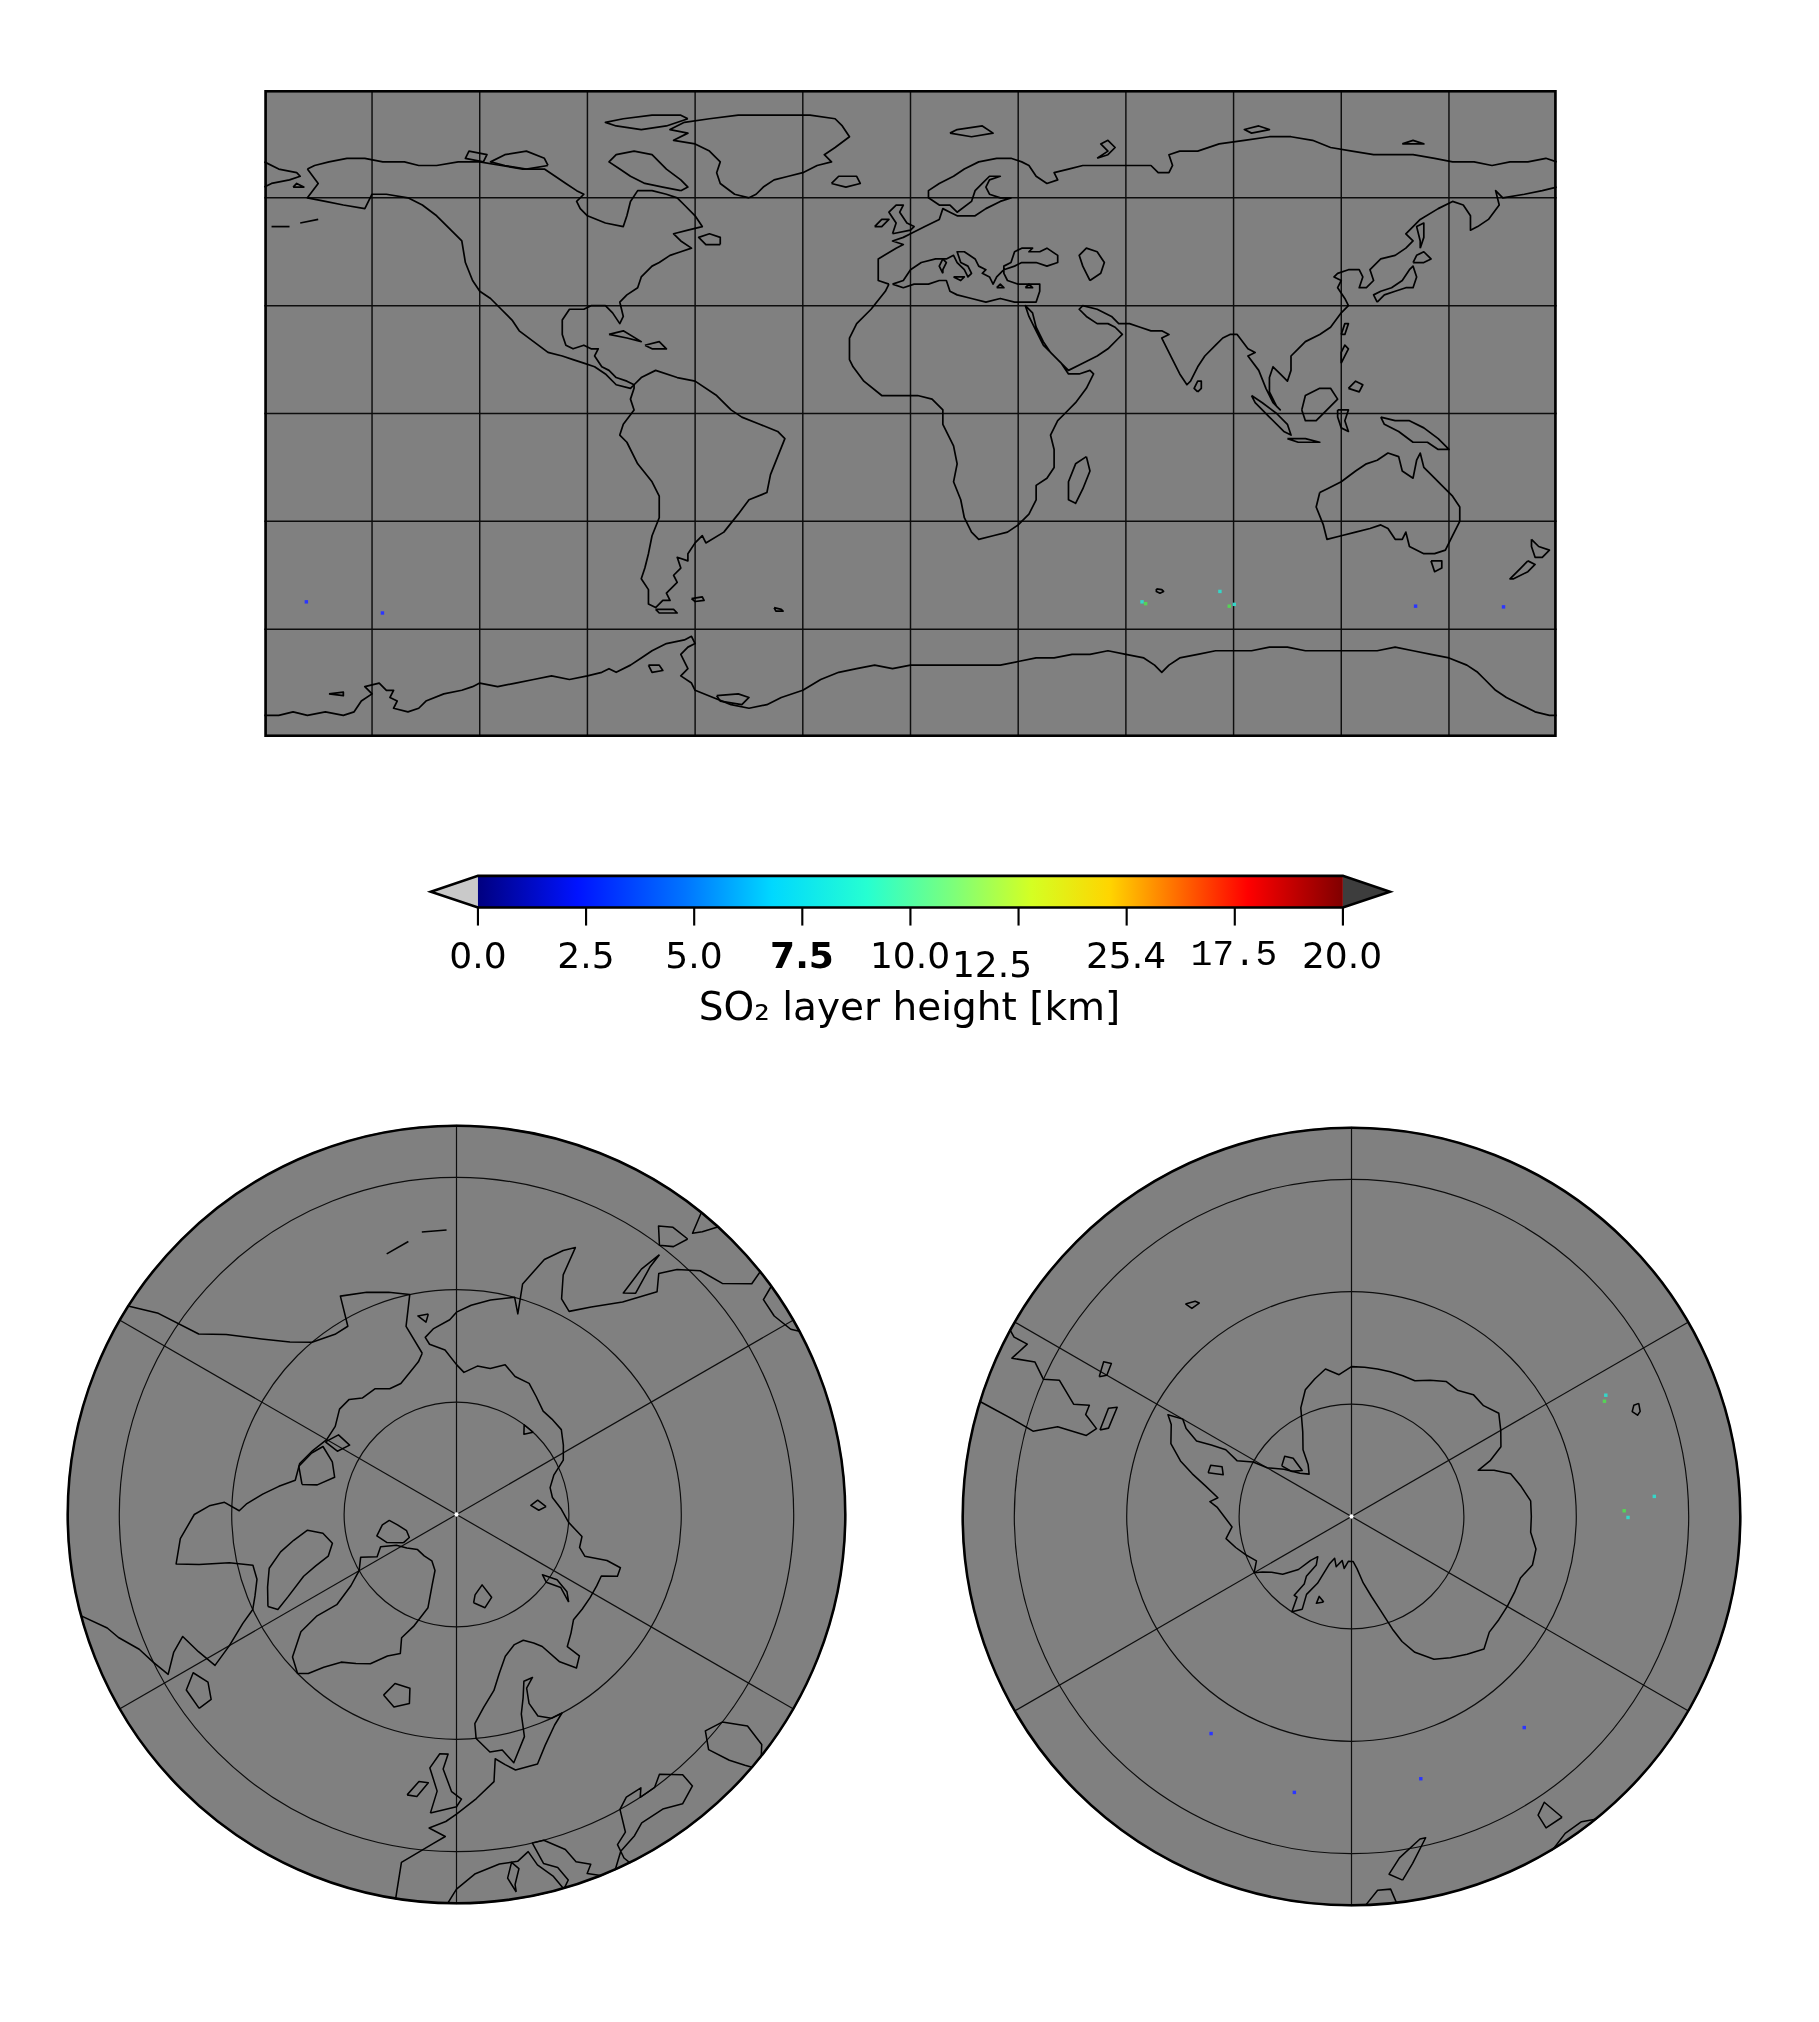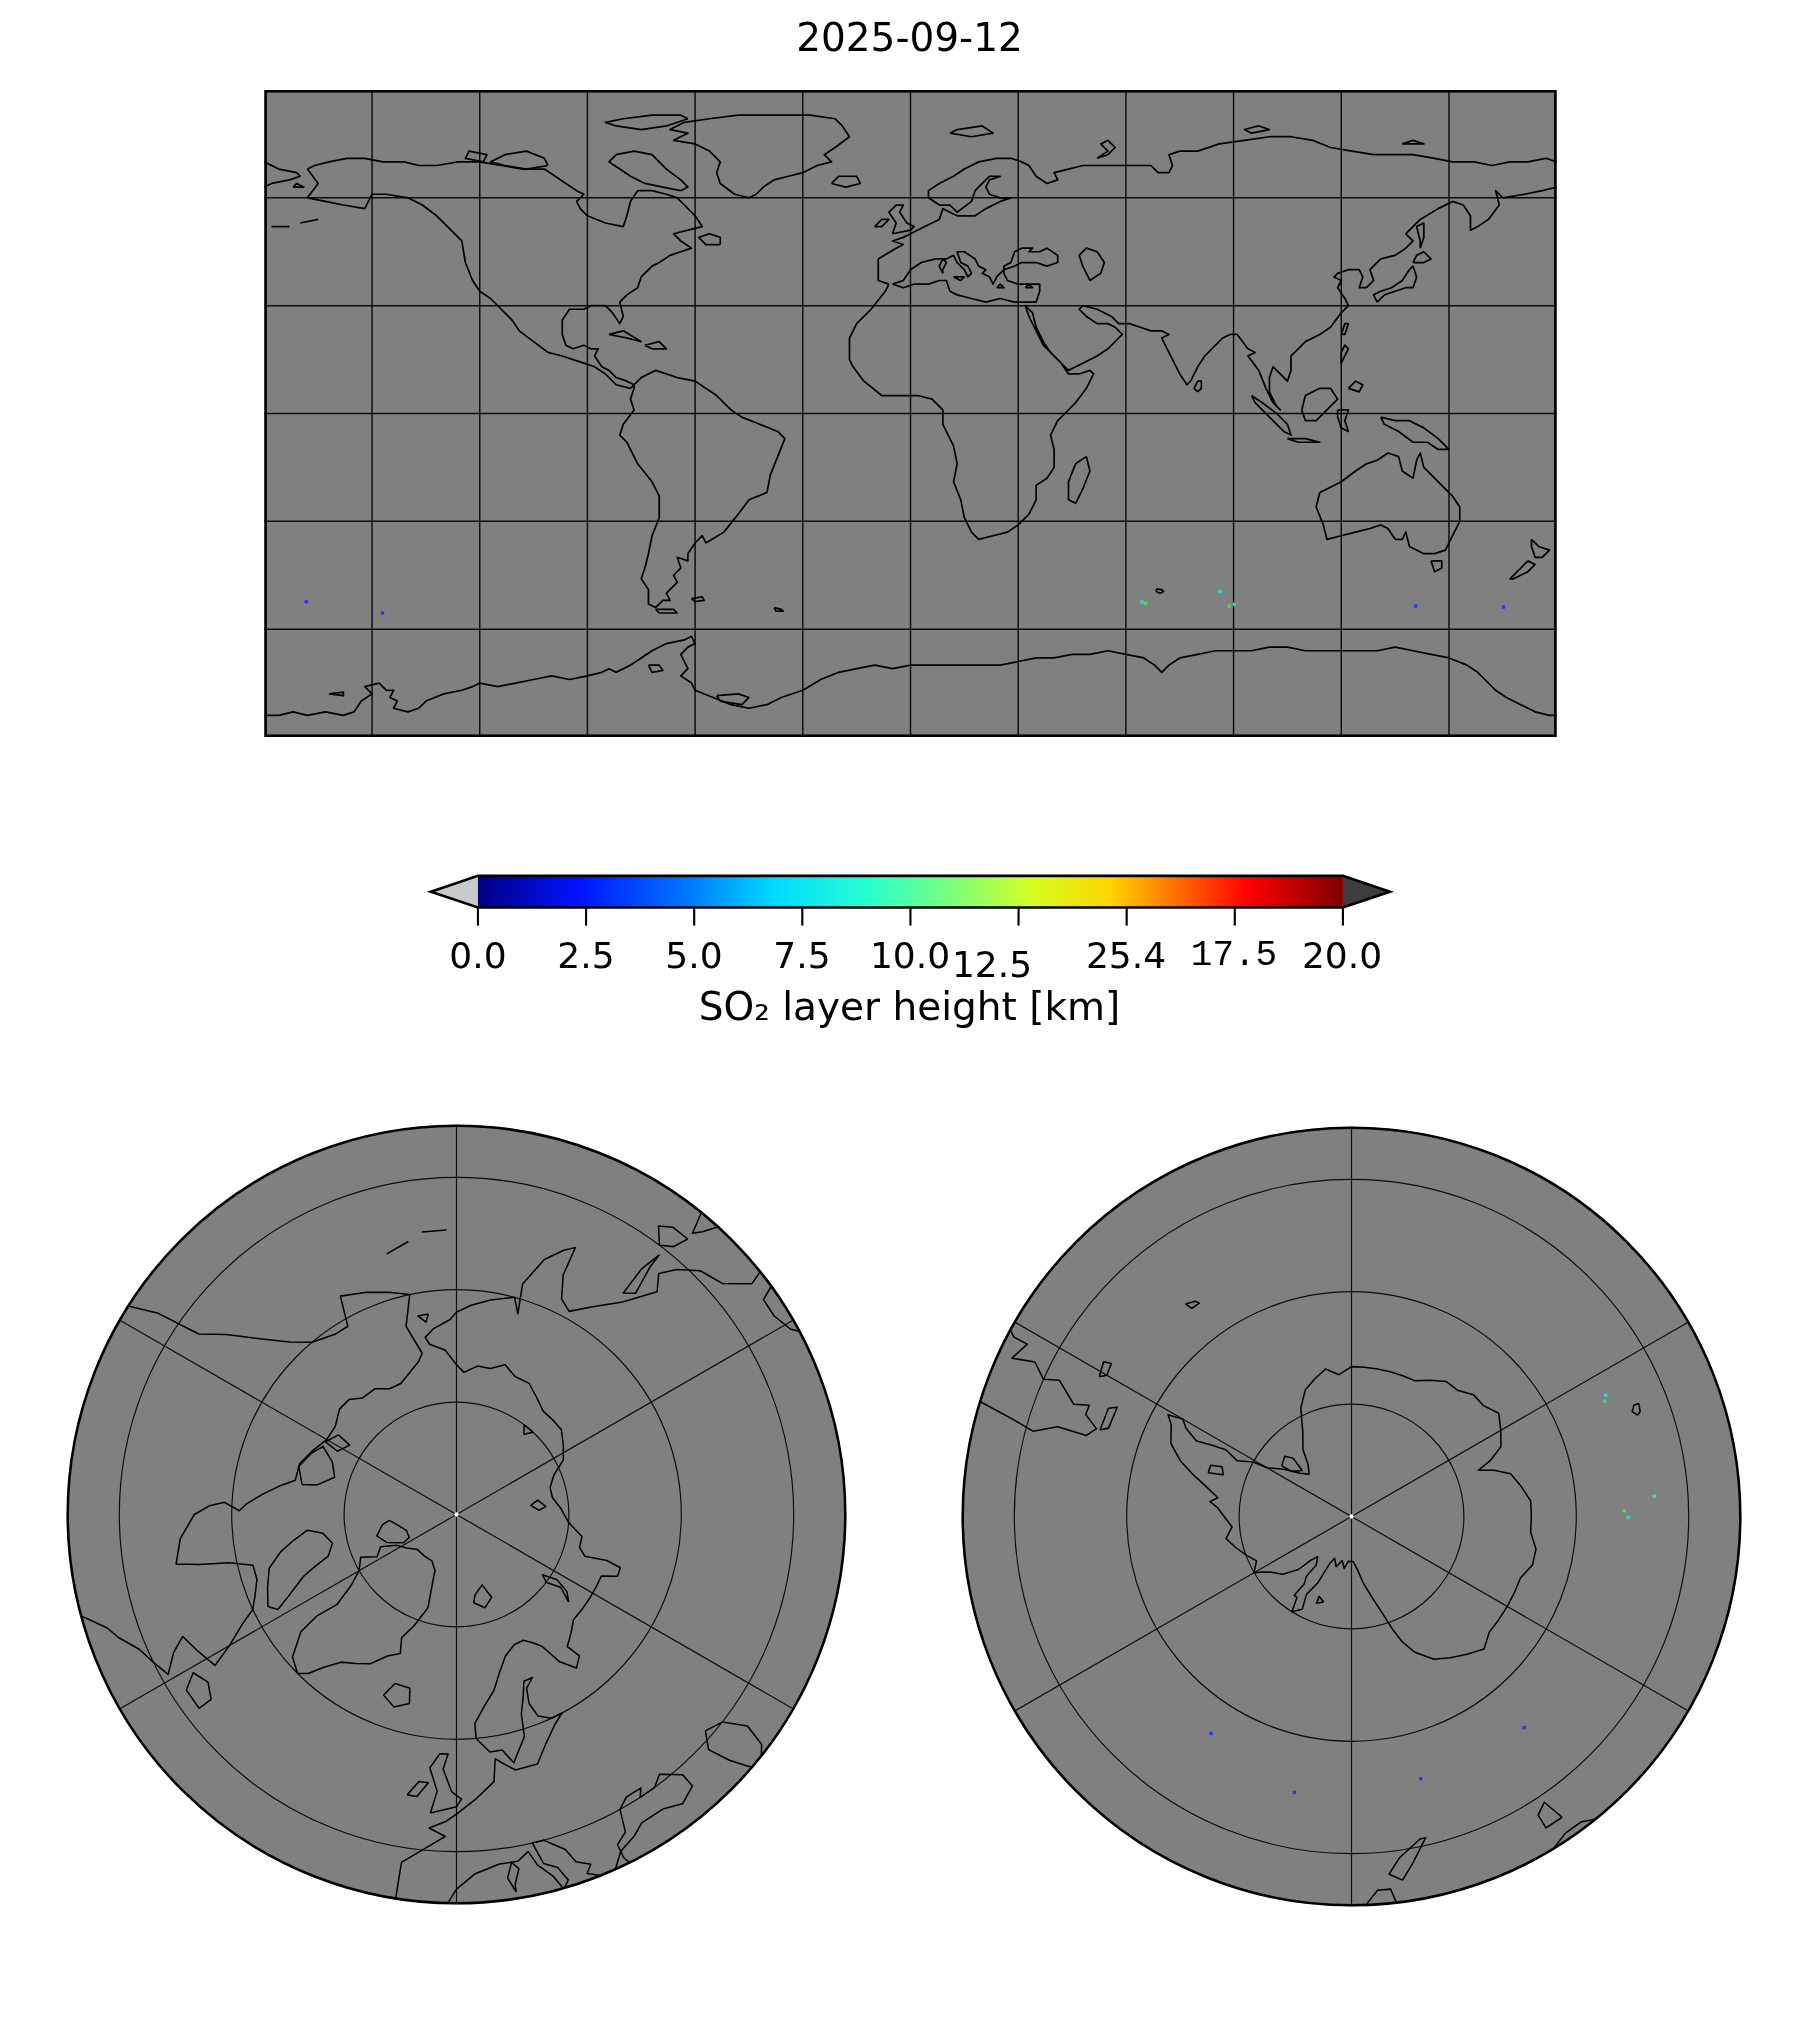--- a/index.html
+++ b/index.html
@@ -14,21 +14,20 @@
          font-size:39px;line-height:1.2;color:#000;}
   .cb-label{position:absolute;top:984px;left:0;width:1819px;text-align:center;
             font-size:39px;color:#000;}
   .tick-label{position:absolute;top:935px;transform:translateX(-50%);
               font-size:36px;color:#000;white-space:nowrap;}
 </style>
 </head>
 <body>
 
 <div class="figure">
-  <div class="title">2025-09-12</div>
 
   <svg id="map-flat" viewBox="0 0 1510 756">
       <rect x="0" y="0" width="1510" height="756" fill="#808080"></rect>
       <g stroke="#0d0d0d" stroke-width="1.7">
         <line x1="125.83333333333333" y1="0" x2="125.83333333333333" y2="756"></line>
         <line x1="251.66666666666666" y1="0" x2="251.66666666666666" y2="756"></line>
         <line x1="377.5" y1="0" x2="377.5" y2="756"></line>
         <line x1="503.3333333333333" y1="0" x2="503.3333333333333" y2="756"></line>
         <line x1="629.1666666666666" y1="0" x2="629.1666666666666" y2="756"></line>
         <line x1="755" y1="0" x2="755" y2="756"></line>
@@ -140,21 +139,21 @@
         <line x1="694.25" y1="45" x2="694.25" y2="66"></line>
         <line x1="820.5" y1="45" x2="820.5" y2="66"></line>
         <line x1="946.75" y1="45" x2="946.75" y2="66"></line>
         <line x1="1073" y1="45" x2="1073" y2="66"></line>
       </g>
     </svg>
   <div id="tick-row">
       <span class="tick-label" style="left: 478px; text-align: center;">0.0</span>
       <span class="tick-label" style="left: 586px;">2.5</span>
       <span class="tick-label" style="left: 694px;">5.0</span>
-      <span class="tick-label" style="left: 802px;">7.5</span>
+      <span class="tick-label" style="left: 802px; font-weight: bold;">7.5</span>
       <span class="tick-label" style="left: 910px;">10.0</span>
       <span class="tick-label" style="left: 992px; margin-top: 9px;">12.5</span>
       <span class="tick-label" style="left: 1126px;">25.4</span>
       <span class="tick-label" style="left: 1234px; font-family: Liberation Mono, monospace;">17.5</span>
       <span class="tick-label" style="left: 1342px;">20.0</span>
     </div>
   <div class="cb-label">SO₂ layer height [km]</div>
 
   <svg id="map-north" viewBox="0 0 926 926">
       <defs>

